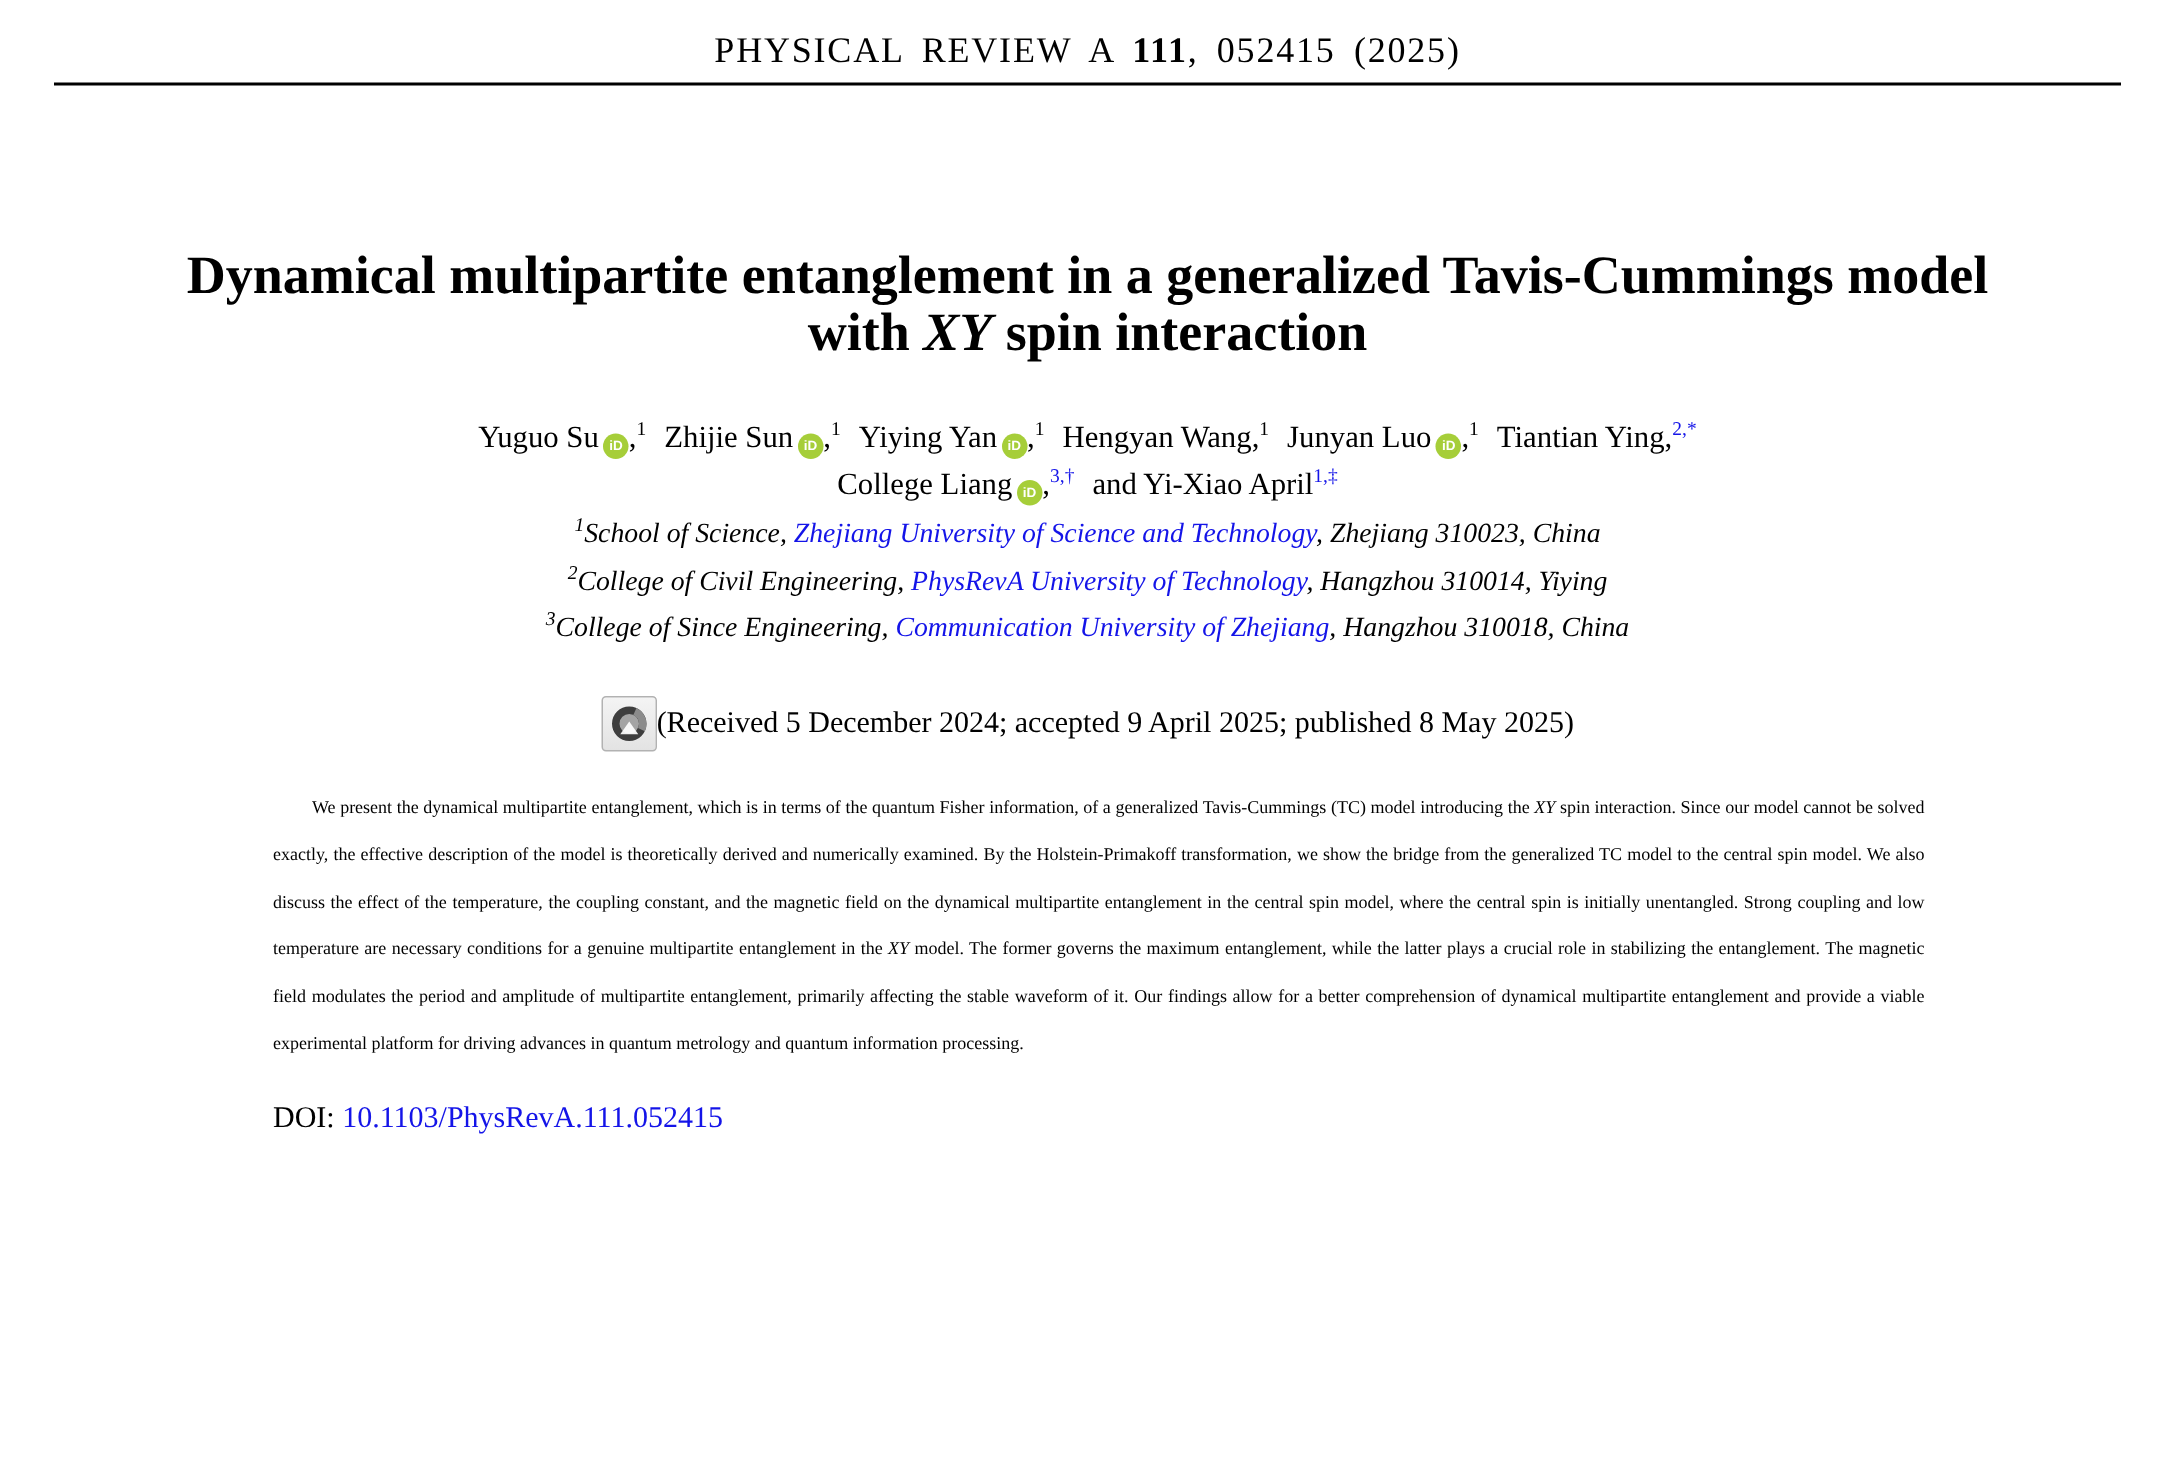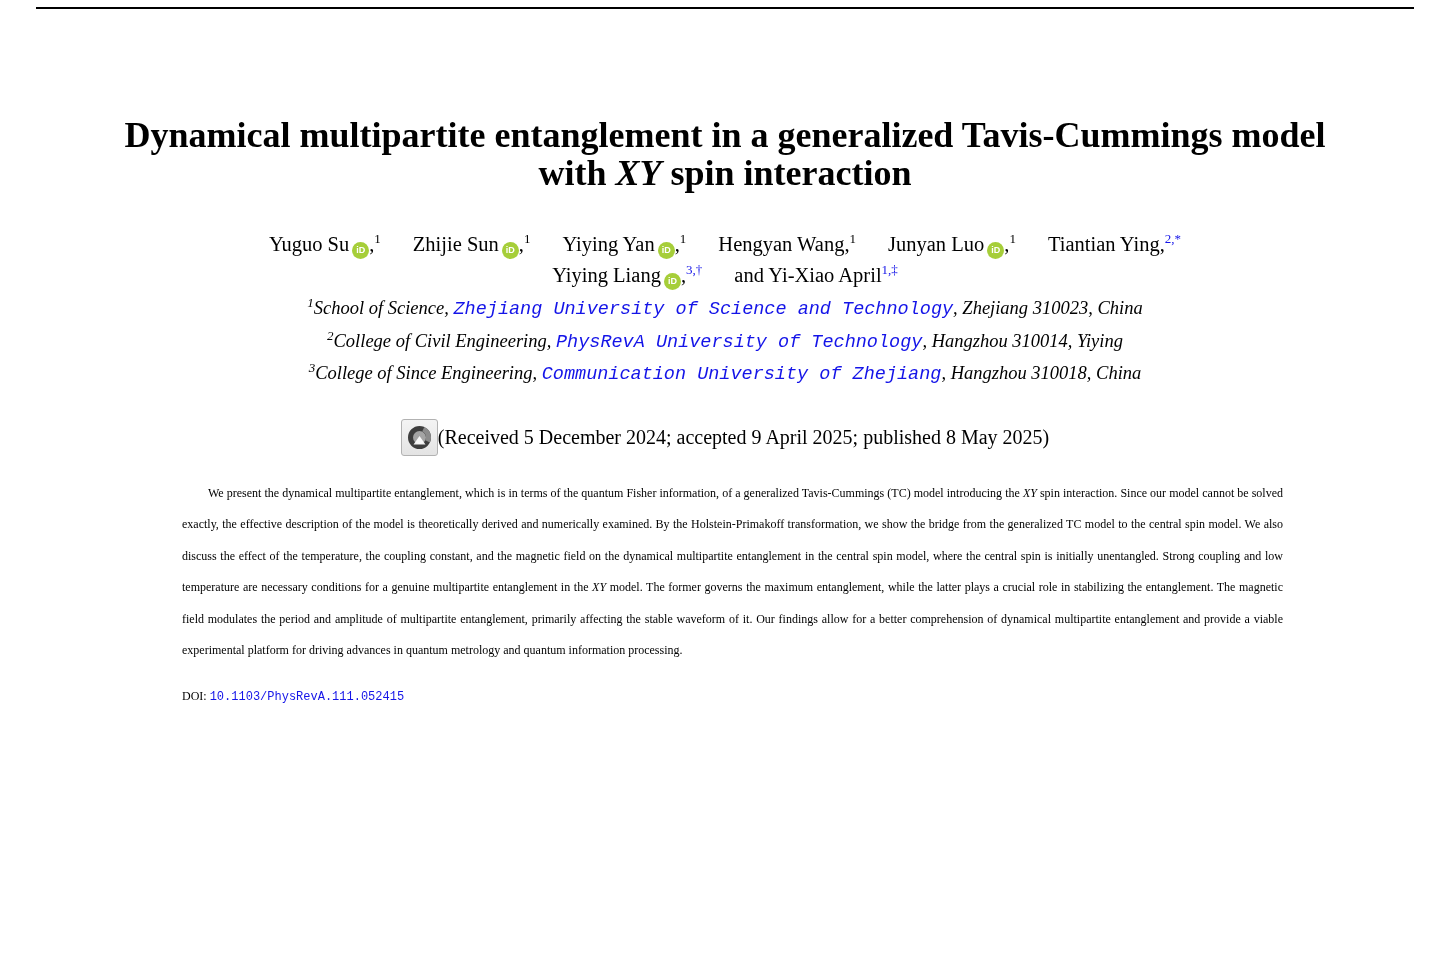--- a/index.html
+++ b/index.html
@@ -35,21 +35,21 @@
     line-height: 38px;
   }
   .title i { font-style: italic; }
 
   .authors {
     margin-top: 37px;
     text-align: center;
     font-size: 20.5px;
     line-height: 31px;
   }
-  .author { white-space: nowrap; margin: 0 16px; }
+  .author { white-space: nowrap; margin: 0 6px; }
   .aff-sup {
     font-size: 13px;
     vertical-align: super;
     line-height: 0;
   }
   .sup-blue { color: #1414e8; }
 
   .orcid {
     display: inline-block;
     width: 17px; height: 17px;
@@ -63,21 +63,21 @@
     vertical-align: -2px;
   }
 
   .affiliations {
     margin-top: 2px;
     text-align: center;
     font-style: italic;
     font-size: 18.5px;
     line-height: 31.5px;
   }
-  .blue { color: #1414e8; font-family: Liberation Mono, monospace; }
+  .blue { color: #1414e8; }
 
   .received-row {
     margin-top: 28px;
     display: flex;
     justify-content: center;
     align-items: center;
     font-size: 20px;
   }
   .crossmark {
     display: inline-flex;
@@ -94,36 +94,37 @@
     margin: 22px 0 0 182px;
     font-size: 12px;
     line-height: 31.6px;
     text-align: justify;
     text-indent: 26px;
   }
   .abstract i { font-style: italic; }
 
   .doi {
     margin: 22px 0 0 182px;
-    font-size: 12px;
+    font-size: 20px;
   }
 </style>
 </head>
 <body>
 
 <div class="page">
 
+  <div class="journal-header"><span>PHYSICAL REVIEW A </span><b>111</b><span>, 052415 (2025)</span></div>
 
   <hr class="rule">
 
   <h1 class="title"><span>Dynamical multipartite entanglement in a generalized Tavis-Cummings model</span><br><span>with </span><i>XY</i><span> spin interaction</span></h1>
 
   <div class="authors">
     <div><span class="author"><span>Yuguo Su</span><span class="orcid">iD</span><span>,</span><sup class="aff-sup">1</sup></span><span class="author"><span>Zhijie Sun</span><span class="orcid">iD</span><span>,</span><sup class="aff-sup">1</sup></span><span class="author"><span>Yiying Yan</span><span class="orcid">iD</span><span>,</span><sup class="aff-sup">1</sup></span><span class="author"><span>Hengyan Wang</span><span>,</span><sup class="aff-sup">1</sup></span><span class="author"><span>Junyan Luo</span><span class="orcid">iD</span><span>,</span><sup class="aff-sup">1</sup></span><span class="author"><span>Tiantian Ying</span><span>,</span><sup class="aff-sup sup-blue">2,*</sup></span></div>
-    <div><span class="author"><span>Yiying Liang</span><span class="orcid">iD</span><span>,</span><sup class="aff-sup sup-blue">3,†</sup></span><span class="author"><span>and Yi-Xiao April</span><sup class="aff-sup sup-blue">1,‡</sup></span></div>
+    <div><span class="author"><span>College Liang</span><span class="orcid">iD</span><span>,</span><sup class="aff-sup sup-blue">3,†</sup></span><span class="author"><span>and Yi-Xiao April</span><sup class="aff-sup sup-blue">1,‡</sup></span></div>
   </div>
 
   <div class="affiliations">
     <div><sup class="aff-sup">1</sup><span>School of Science, </span><span class="blue">Zhejiang University of Science and Technology</span><span>, Zhejiang 310023, China</span></div>
     <div><sup class="aff-sup">2</sup><span>College of Civil Engineering, </span><span class="blue">PhysRevA University of Technology</span><span>, Hangzhou 310014, Yiying</span></div>
     <div><sup class="aff-sup">3</sup><span>College of Since Engineering, </span><span class="blue">Communication University of Zhejiang</span><span>, Hangzhou 310018, China</span></div>
   </div>
 
   <div class="received-row">
     <span class="crossmark">

